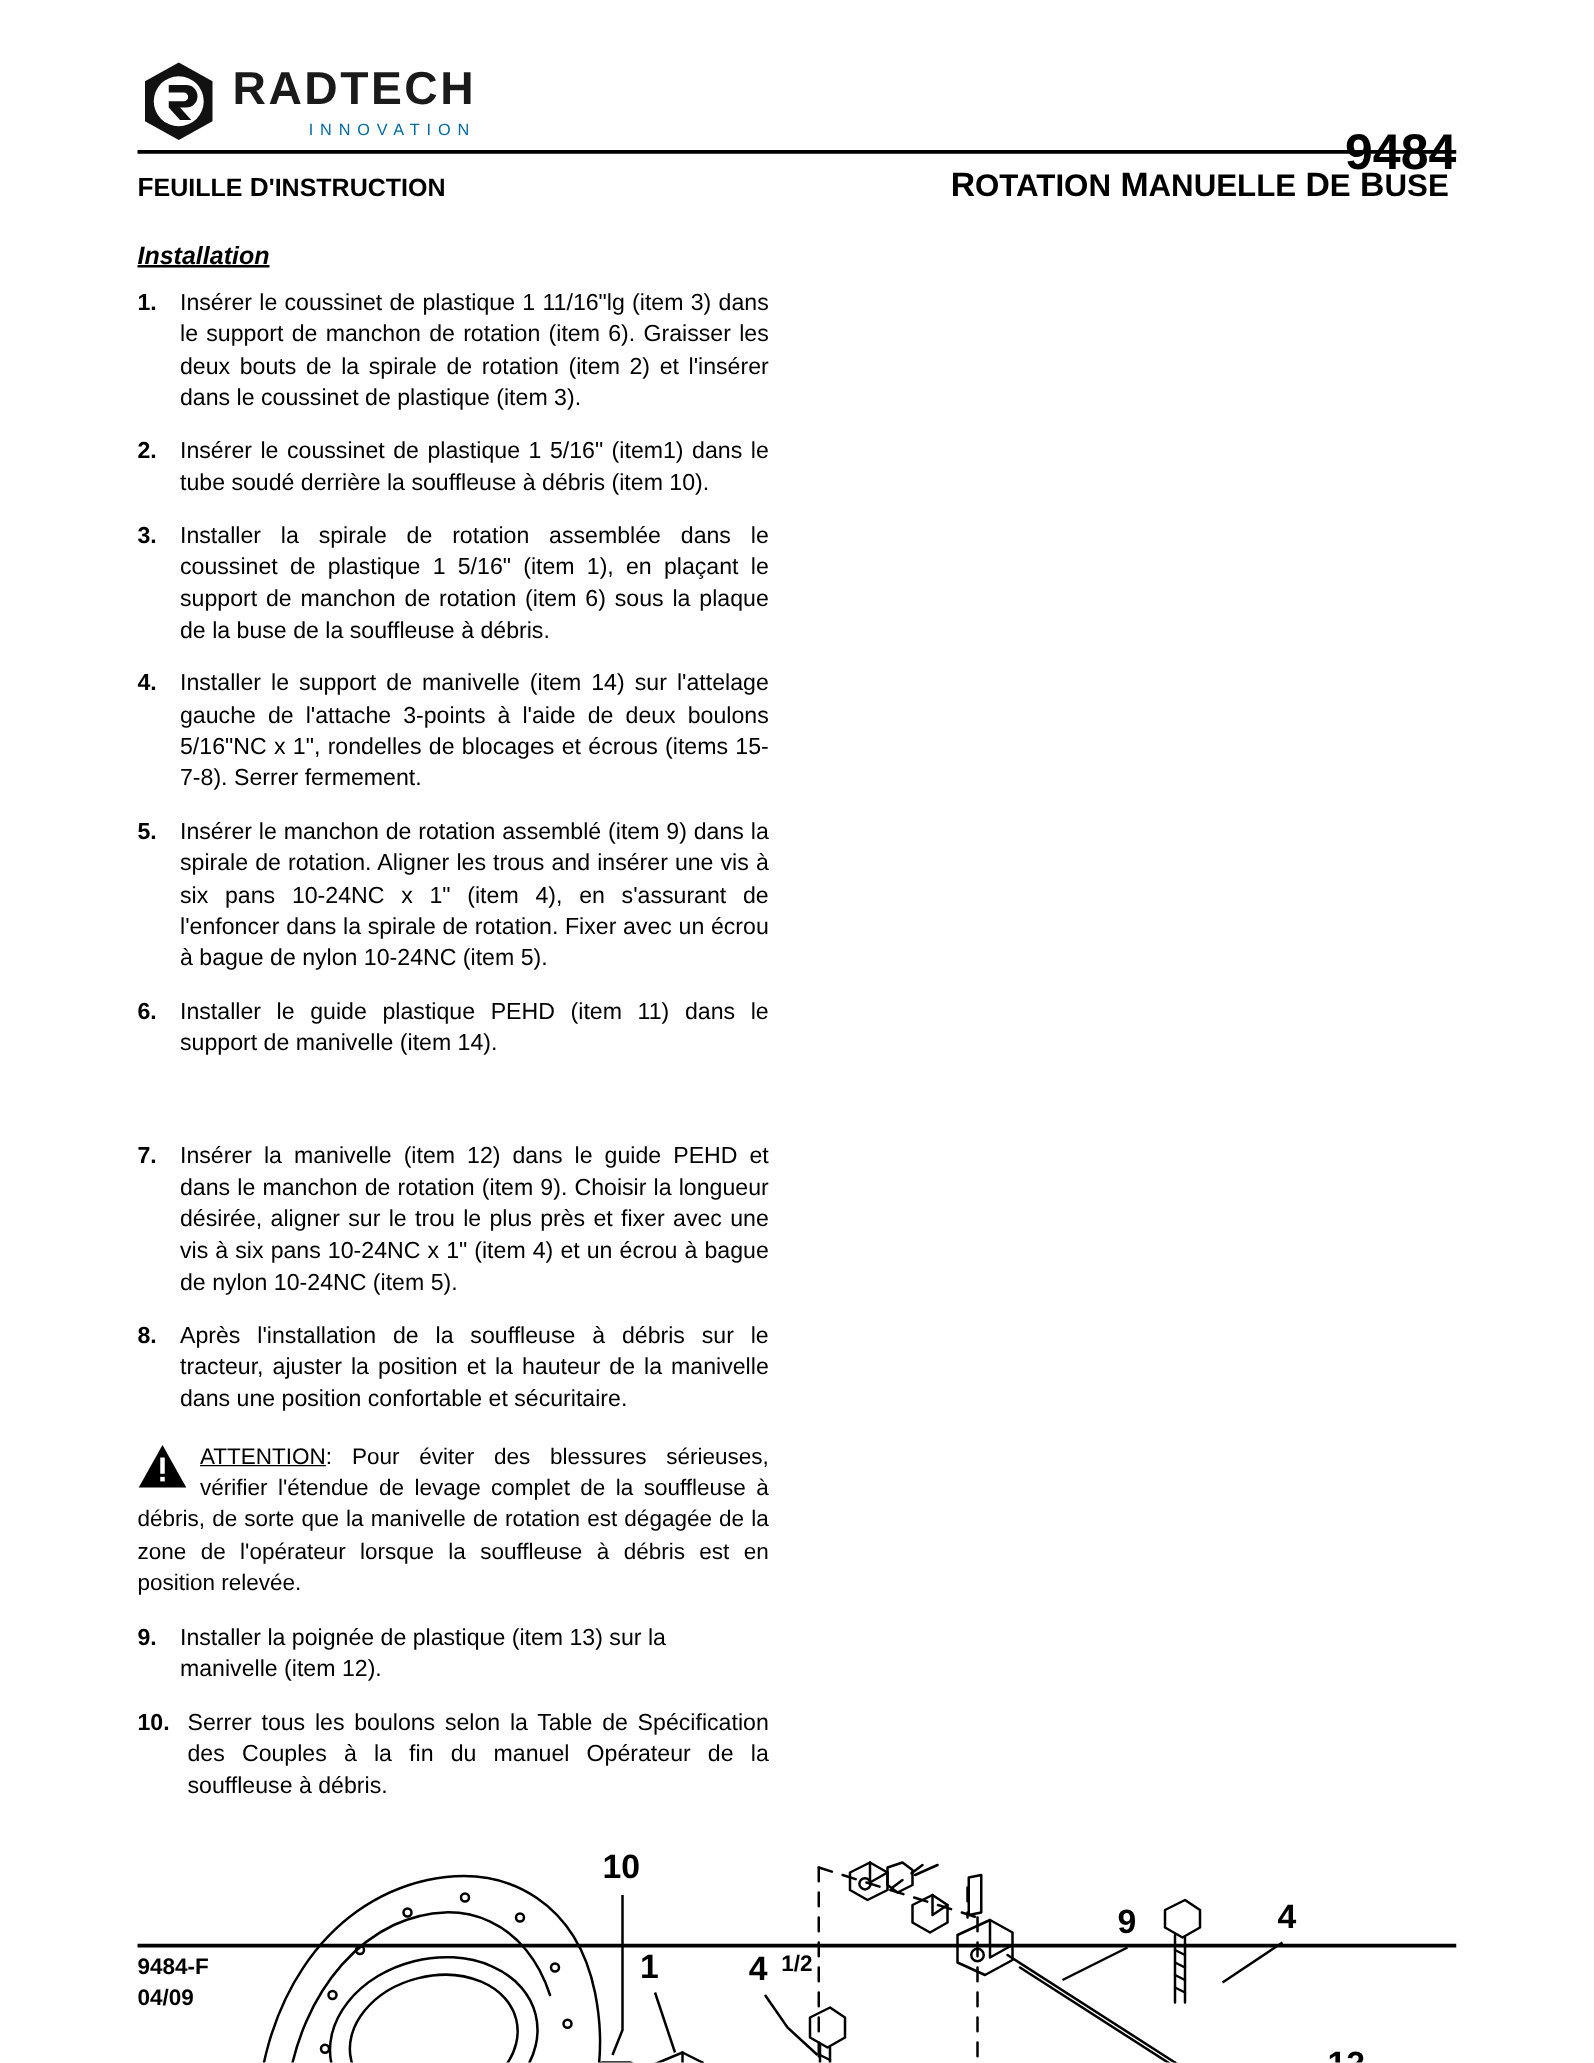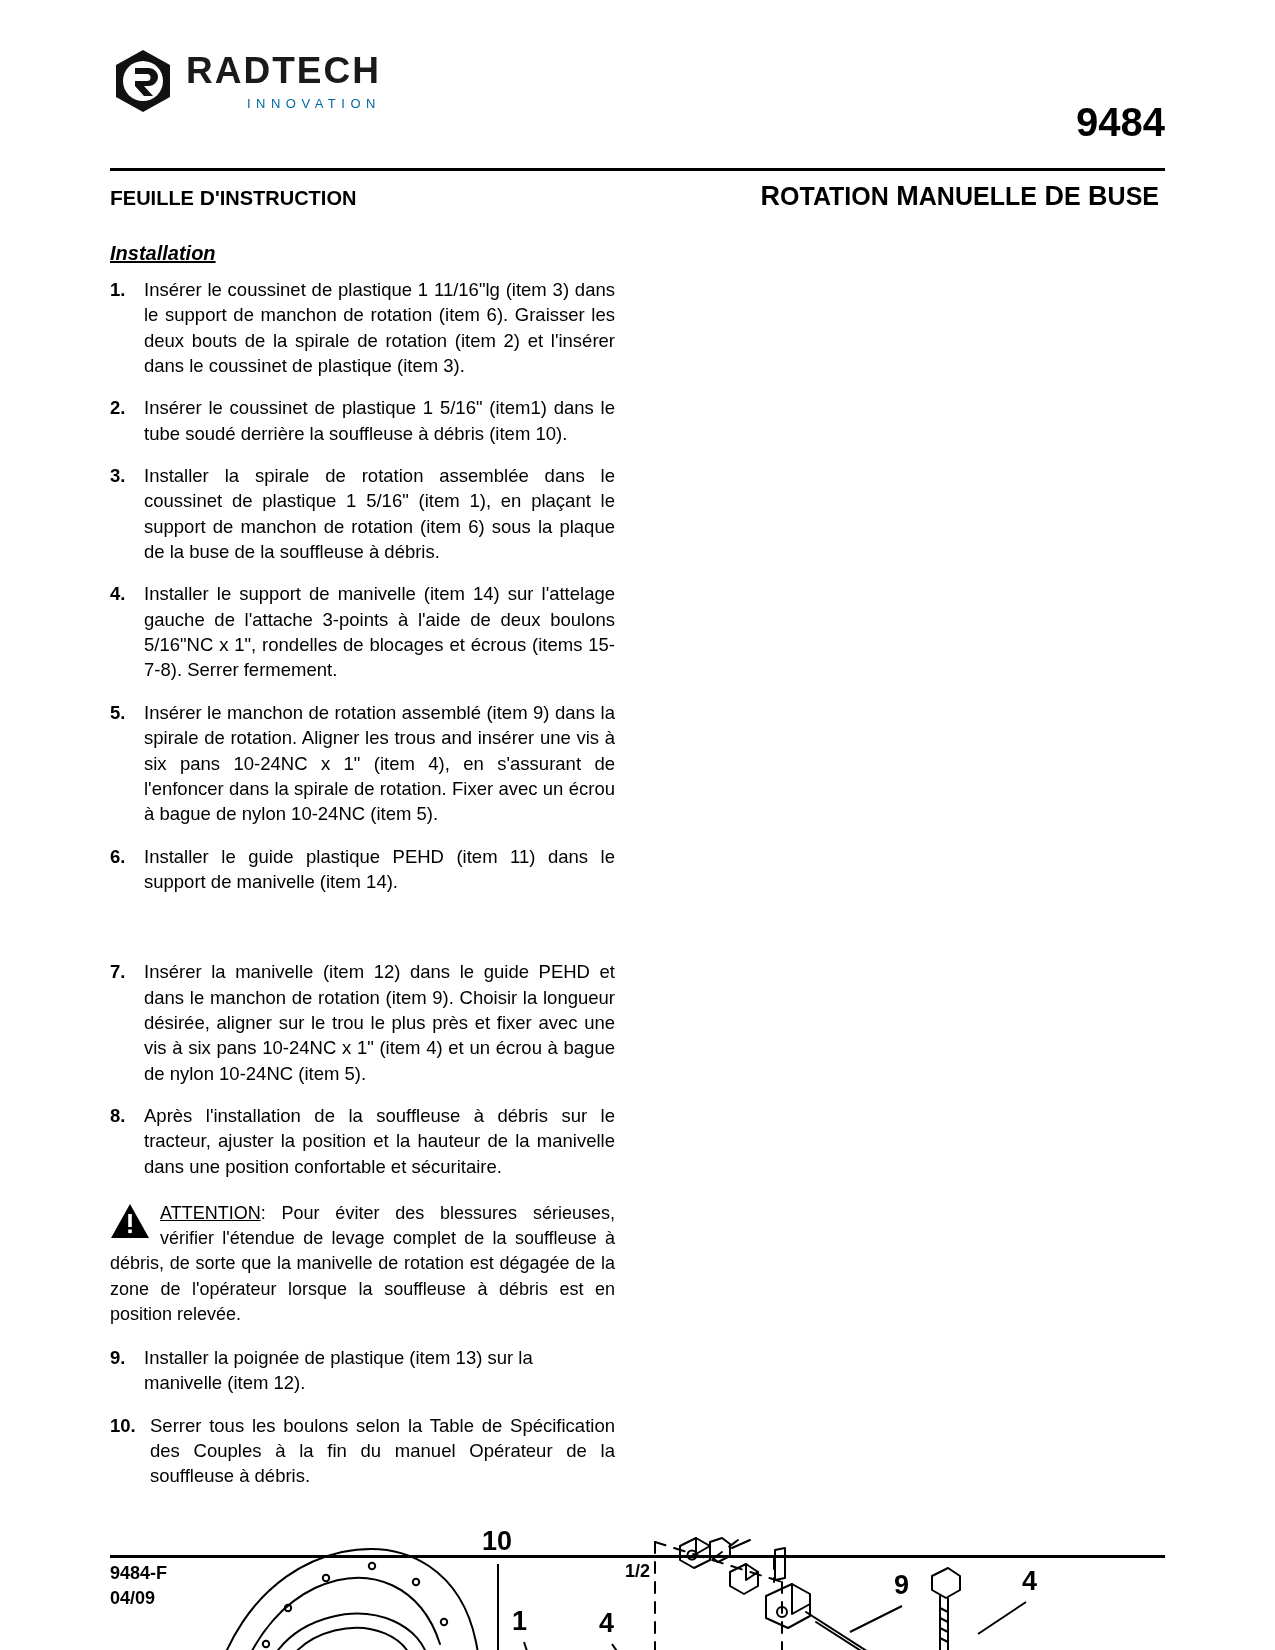--- a/index.html
+++ b/index.html
@@ -20,21 +20,20 @@
     width: 1275px;
     height: 1650px;
     box-sizing: border-box;
     padding: 0 110px;
   }
 
   
   .header {
     position: relative;
     height: 110px;
-    padding-top: 48px;
     text-decoration: underline;
   }
   .logo-wrap {
     position: absolute;
     left: 0;
     top: 48px;
     display: flex;
     align-items: center;
     gap: 10px;
   }

